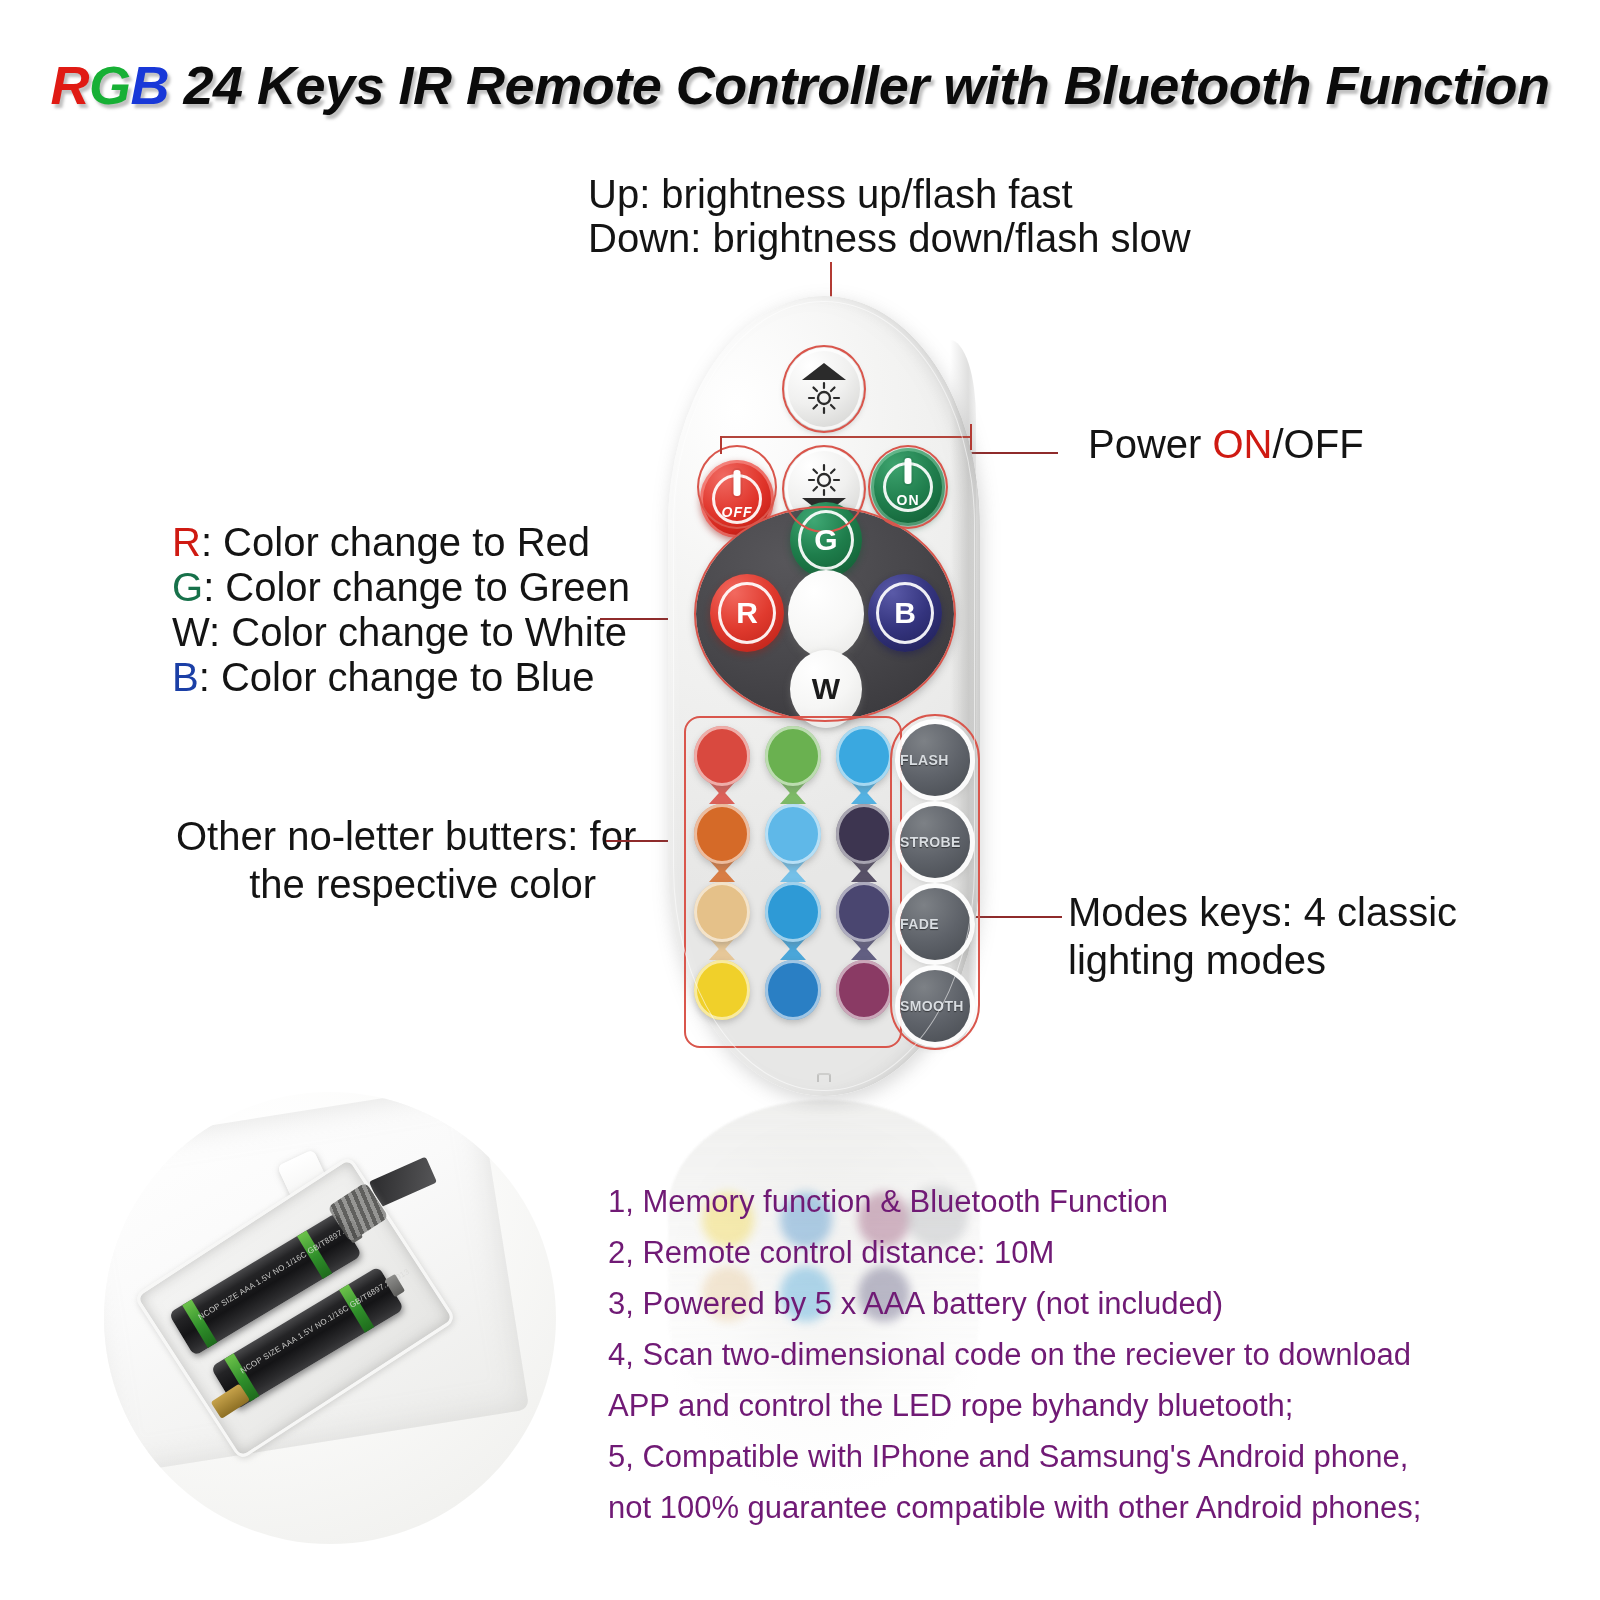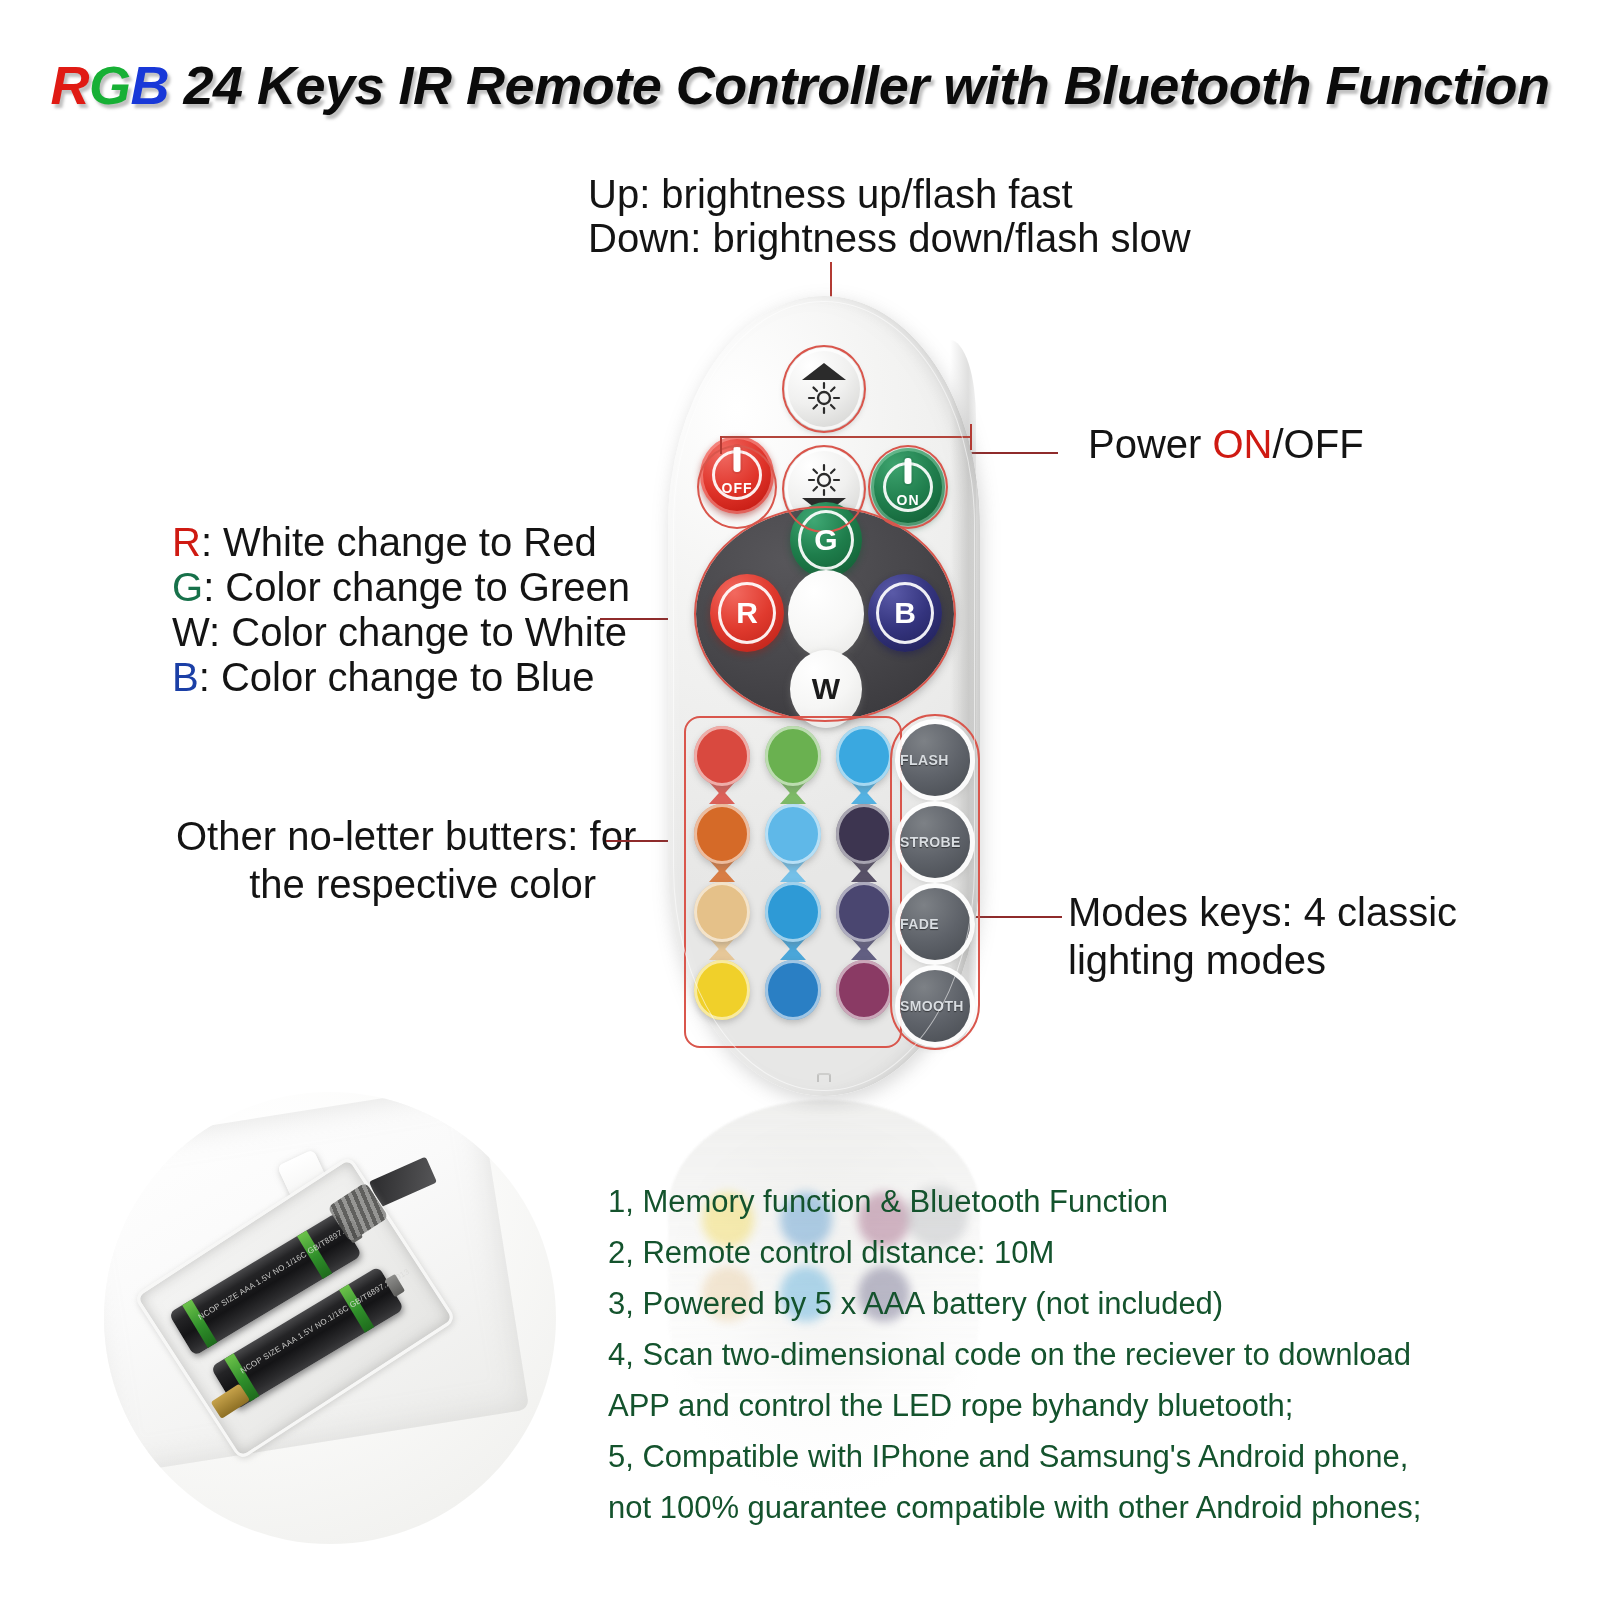--- a/index.html
+++ b/index.html
@@ -281,21 +281,21 @@
     width:34px;height:20px;border-radius:3px;
     background:linear-gradient(180deg,#c6a24a,#8d6f24);
   }
 
   
   #speclist {
     position:absolute; left:608px; top:1176px; width:900px;
   }
   .spec {
     font-family:"Liberation Sans",sans-serif;
-    font-size:31px; color:#14532d;
+    font-size:31px; color:#701a75;
     line-height:51px;
     white-space:nowrap;
   }
 
   
   .ghost {
     position:absolute; left:672px; top:1120px;
     width:306px; height:400px;
     border-radius:153px/150px;
     background: radial-gradient(60% 60% at 50% 35%, rgba(236,236,234,.75) 0%, rgba(247,247,246,.35) 60%, rgba(255,255,255,0) 100%);
@@ -313,21 +313,21 @@
     <div>Up: brightness up/flash fast</div>
     <div>Down: brightness down/flash slow</div>
   </div>
 
   <div class="leader-v" style="left:830px; top:262px; height:118px;"></div>
 
   <div class="ann" style="left:1066px; top:422px;margin-left:22px;"><span>Power </span><span class="red">ON</span><span>/OFF</span></div>
   <div class="leader" style="left:930px; top:452px; width:128px;"></div>
 
   <div class="ann" style="left:172px; top:520px; line-height:45px;">
-    <div><span class="red">R</span><span>: White change to Red</span></div>
+    <div><span class="red">R</span><span>: Color change to Red</span></div>
     <div><span class="green">G</span><span>: Color change to Green</span></div>
     <div><span>W</span><span>: Color change to White</span></div>
     <div><span class="blue">B</span><span>: Color change to Blue</span></div>
   </div>
   <div class="leader" style="left:600px; top:618px; width:152px;"></div>
 
   <div class="ann" style="left:176px; top:812px; line-height:48px; text-align:right; width:420px;">
     <div>Other no-letter butters: for</div>
     <div>the respective color</div>
   </div>
@@ -382,21 +382,21 @@
           <line x1="30" y1="17" x2="35" y2="17"></line>
           <line x1="9.5" y1="6.5" x2="13" y2="10"></line>
           <line x1="27" y1="24" x2="30.5" y2="27.5"></line>
           <line x1="30.5" y1="6.5" x2="27" y2="10"></line>
           <line x1="13" y1="24" x2="9.5" y2="27.5"></line>
         </g>
       </svg>
       <div class="chev chev-down"></div>
     </div>
 
-    <div class="btn power power-off" style="left:32px; top:140px;">
+    <div class="btn power power-off" style="left:32px; top:164px;font-style:italic;">
       <div class="pw-inner">
         <div class="pw-bar"></div>
         <div class="pw-lbl">OFF</div>
       </div>
     </div>
 
     <div class="btn power power-on" style="left:203px; top:152px;">
       <div class="pw-inner">
         <div class="pw-bar"></div>
         <div class="pw-lbl">ON</div>

